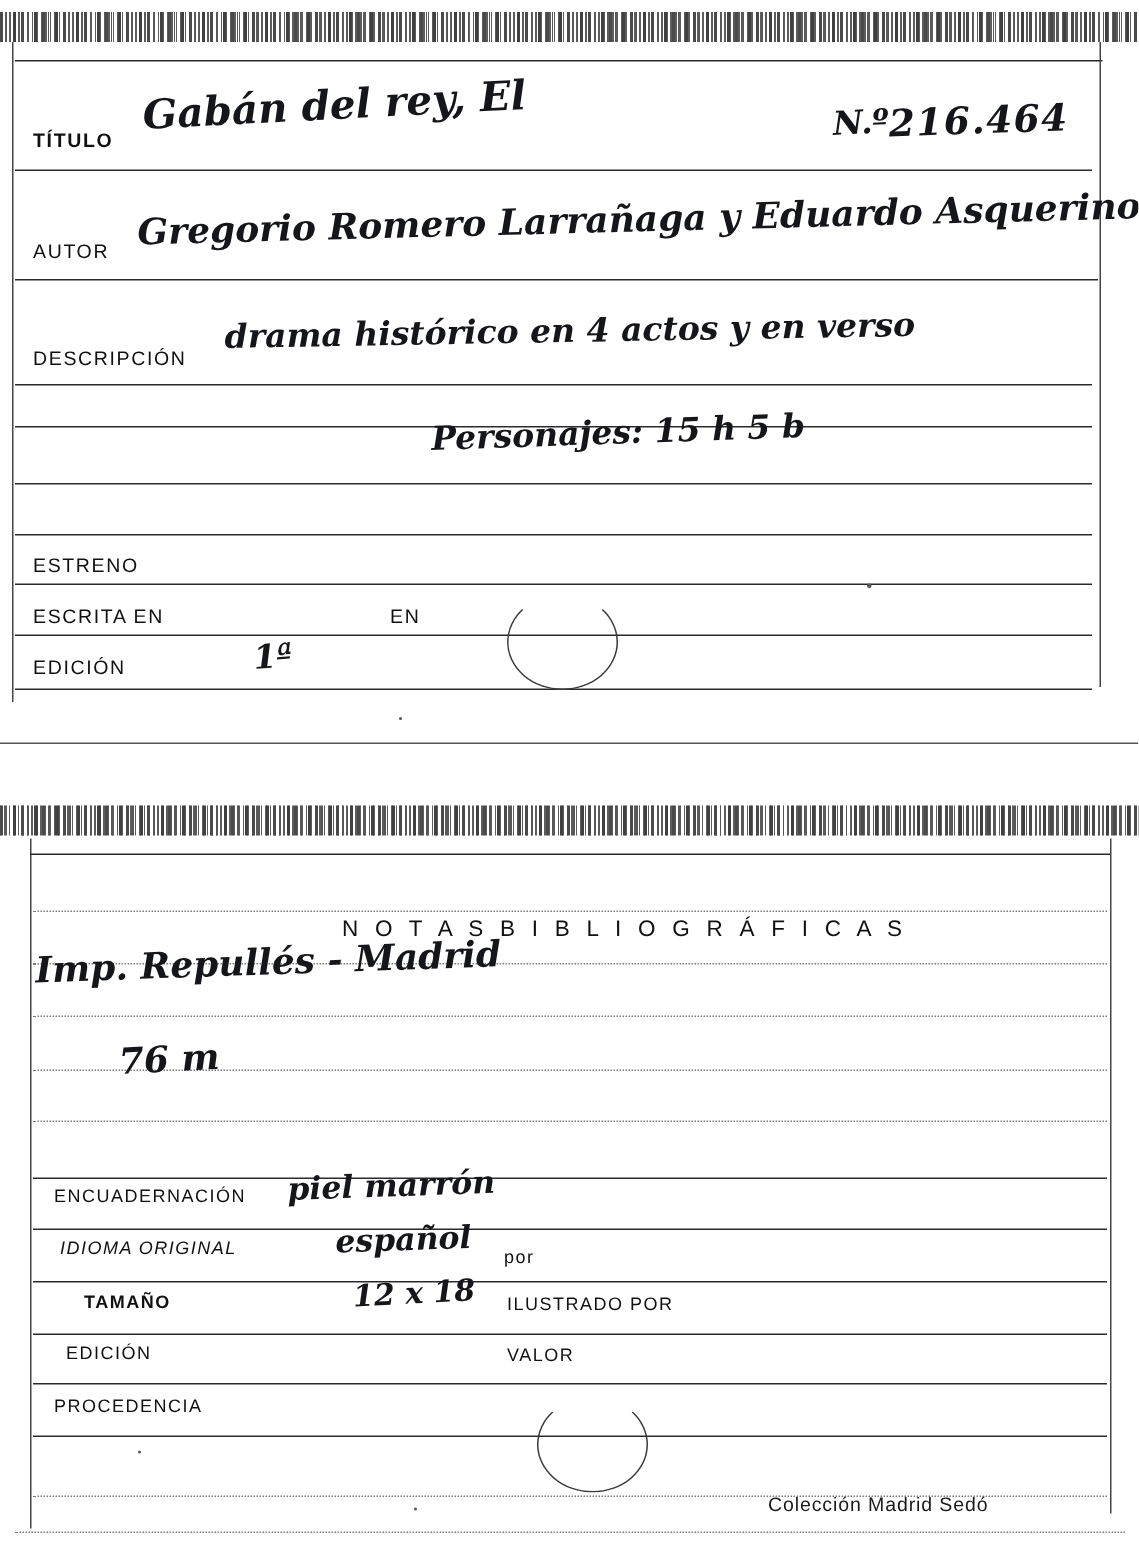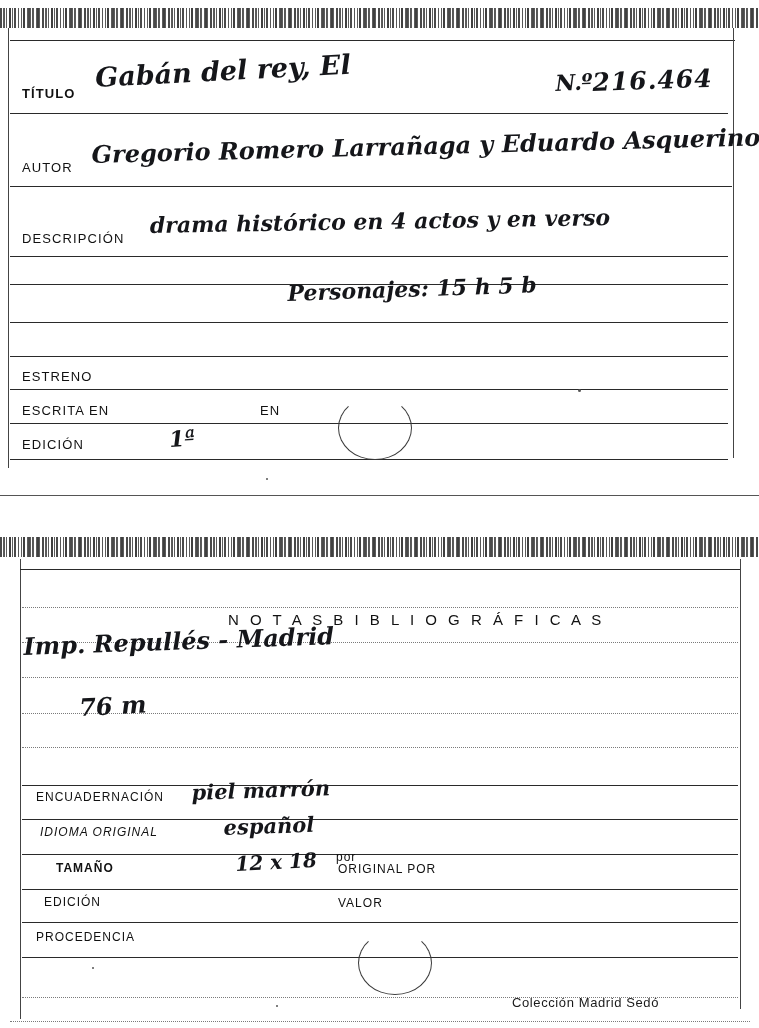--- a/index.html
+++ b/index.html
@@ -205,23 +205,23 @@
     <div class="section-title" style="left:228px; top:114px;">N O T A S   B I B L I O G R Á F I C A S</div>
 
     <div class="gap" style="left:225px; top:110px; width:0px; height:0px;"></div>
 
     <div class="hand ink" style="left:24px; top:135px; font-size:24px; transform: rotate(-2deg);">Imp. Repullés - Madrid</div>
 
     <div class="hand ink" style="left:80px; top:196px; font-size:24px; transform: rotate(-3deg);">76 m</div>
 
     <div class="field-label small" style="left:36px; top:293px;">ENCUADERNACIÓN</div>
     <div class="field-label small" style="left:40px; top:328px;font-style:italic;">IDIOMA ORIGINAL</div>
-    <div class="field-label small" style="left:336px; top:334px;margin-top:19px;">por</div>
+    <div class="field-label small" style="left:336px; top:334px;">por</div>
     <div class="field-label small" style="left:56px; top:364px;font-weight:bold;">TAMAÑO</div>
-    <div class="field-label small" style="left:338px; top:365px;">ORIGINAL POR</div>
+    <div class="field-label small" style="left:338px; top:365px;">ILUSTRADO POR</div>
     <div class="field-label small" style="left:44px; top:398px;">EDICIÓN</div>
     <div class="field-label small" style="left:338px; top:399px;">VALOR</div>
     <div class="field-label small" style="left:36px; top:433px;">PROCEDENCIA</div>
 
     <div class="hand ink" style="left:192px; top:283px; font-size:21px; transform: rotate(-2deg);">piel marrón</div>
 
     <div class="hand ink" style="left:224px; top:318px; font-size:21px; transform: rotate(-2deg);">español</div>
 
     <div class="hand ink" style="left:236px; top:355px; font-size:20px; transform: rotate(-3deg);">12 x 18</div>
 

